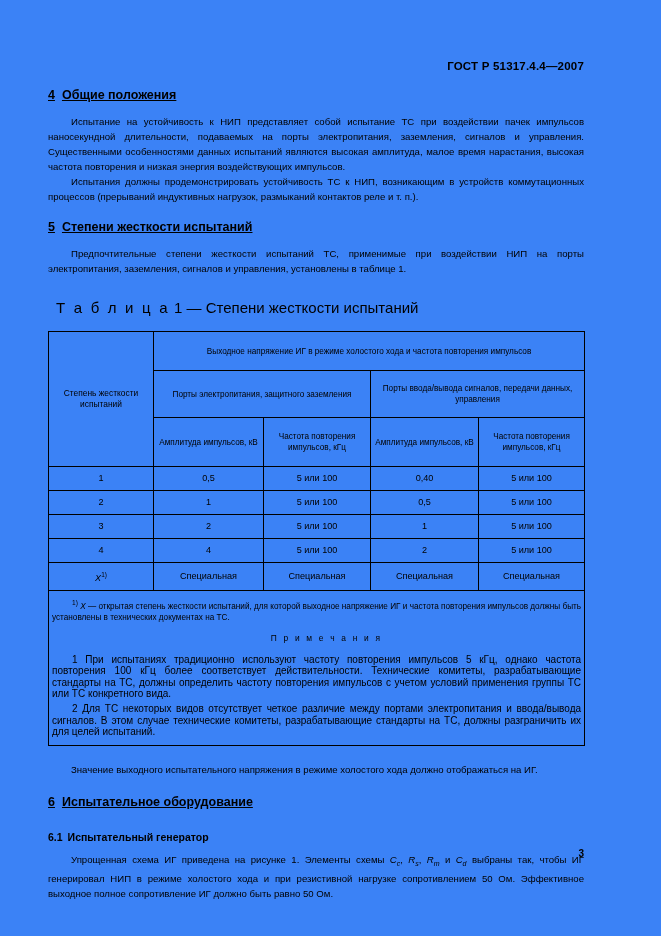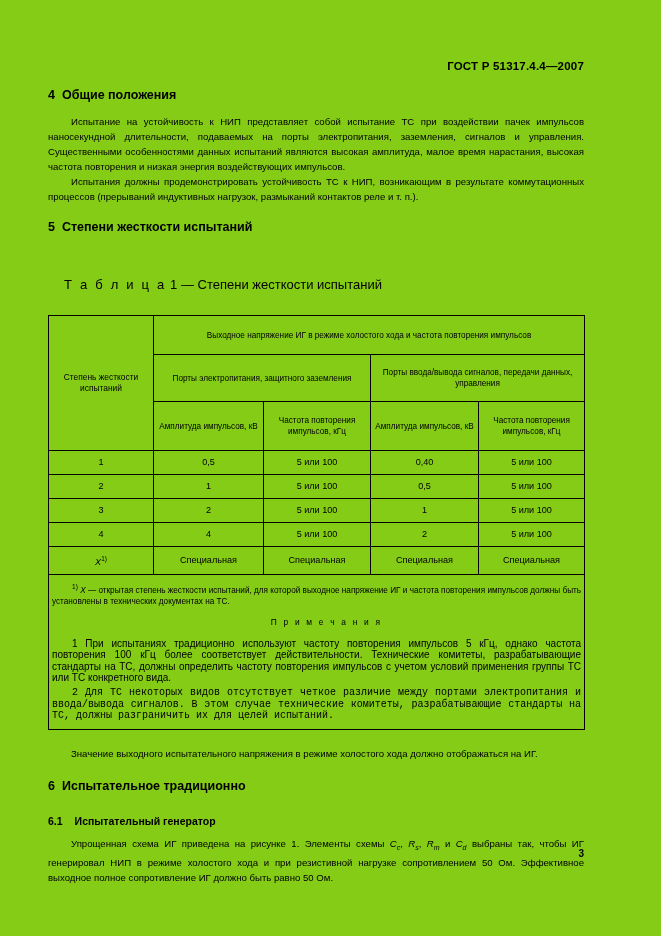--- a/index.html
+++ b/index.html
@@ -8,21 +8,21 @@
     background: #ffffff;
   }
   body {
     font-family: "Liberation Sans", sans-serif;
     color: #000000;
   }
   .page {
     position: relative;
     width: 661px;
     height: 936px;
-    background: #84cc16;
+    background: #3b82f6;
     overflow: hidden;
     box-sizing: border-box;
   }
   .content {
     position: absolute;
     left: 48px;
     top: 0;
     width: 536px;
   }
 
@@ -46,44 +46,45 @@
     font-weight: bold;
   }
 
   
   .h1 {
     font-size: 12.5px;
     font-weight: bold;
     margin: 0;
     padding: 0;
     white-space: nowrap;
+    text-decoration: underline;
   }
   .h1 .num { margin-right: 7px; }
   .h2 {
     font-size: 10.5px;
     font-weight: bold;
     margin: 0;
     white-space: nowrap;
   }
-  .h2 .num { margin-right: 12px; }
+  .h2 .num { margin-right: 5px; }
 
   
   .para {
     font-size: 9.6px;
     line-height: 15px;
     text-align: justify;
     margin: 0;
     text-indent: 23px;
     hyphens: manual;
   }
 
   
   .tbl-caption {
-    font-size: 13px;
-    margin: 16px;
+    font-size: 15px;
+    margin: 8px;
     white-space: nowrap;
   }
   .tbl-caption .spaced { letter-spacing: 2.2px; }
 
   
   table.gost {
     border-collapse: collapse;
     width: 536px;
     table-layout: fixed;
     font-size: 8.3px;
@@ -124,49 +125,50 @@
     margin: 9px 0 4px 0;
     padding-left: 20px;
   }
   .note {
     font-size: 10px;
     line-height: 11.6px;
     text-align: justify;
     margin: 10px 0 1px 0;
     text-indent: 20px;
   }
-  .note + .note { margin-top: 3px; font-family: Liberation Mono, monospace; }
+  .note + .note { margin-top: 3px; }
 
   i.var { font-style: italic; }
   sub.vsub { font-size: 7px; font-style: italic; }
 </style>
 </head>
 <body>
 
 <div class="page">
 
   <div class="doc-header">ГОСТ Р 51317.4.4—2007</div>
 
   <div class="content">
 
     <div style="height:88px"></div>
     <h2 class="h1">
       <span class="num">4</span><span>Общие положения</span>
     </h2>
 
     <div style="height:12px"></div>
     <p class="para">Испытание на устойчивость к НИП представляет собой испытание ТС при воздействии пачек импульсов наносекундной длительности, подаваемых на порты электропитания, заземления, сигналов и управления. Существенными особенностями данных испытаний являются высокая амплитуда, малое время нарастания, высокая частота повторения и низкая энергия воздействующих импульсов.</p>
-    <p class="para">Испытания должны продемонстрировать устойчивость ТС к НИП, возникающим в результате коммутационных процессов (прерываний индуктивных нагрузок, размыканий контактов реле и т. п.).</p>
+    <p class="para">Испытания должны продемонстрировать устойчивость ТС к НИП, возникающим в устройств коммутационных процессов (прерываний индуктивных нагрузок, размыканий контактов реле и т. п.).</p>
 
     <div style="height:16px"></div>
     <h2 class="h1">
       <span class="num">5</span><span>Степени жесткости испытаний</span>
     </h2>
 
     <div style="height:12px"></div>
+    <p class="para">Предпочтительные степени жесткости испытаний ТС, применимые при воздействии НИП на порты электропитания, заземления, сигналов и управления, установлены в таблице 1.</p>
 
     <div style="height:15px"></div>
     <p class="tbl-caption">
       <span class="spaced">Т а б л и ц а</span>
       <span>1</span>
       <span>—</span>
       <span>Степени жесткости испытаний</span>
     </p>
 
     <div style="height:7px"></div>
@@ -239,21 +241,21 @@
           </td>
         </tr>
       </tbody>
     </table>
 
     <div style="height:16px"></div>
     <p class="para">Значение выходного испытательного напряжения в режиме холостого хода должно отображаться на ИГ.</p>
 
     <div style="height:18px"></div>
     <h2 class="h1">
-      <span class="num">6</span><span>Испытательное традиционно</span>
+      <span class="num">6</span><span>Испытательное оборудование</span>
     </h2>
 
     <div style="height:13px"></div>
 
     <div style="height:9px"></div>
     <h3 class="h2">
       <span class="num">6.1</span><span>Испытательный генератор</span>
     </h3>
 
     <div style="height:9px"></div>

